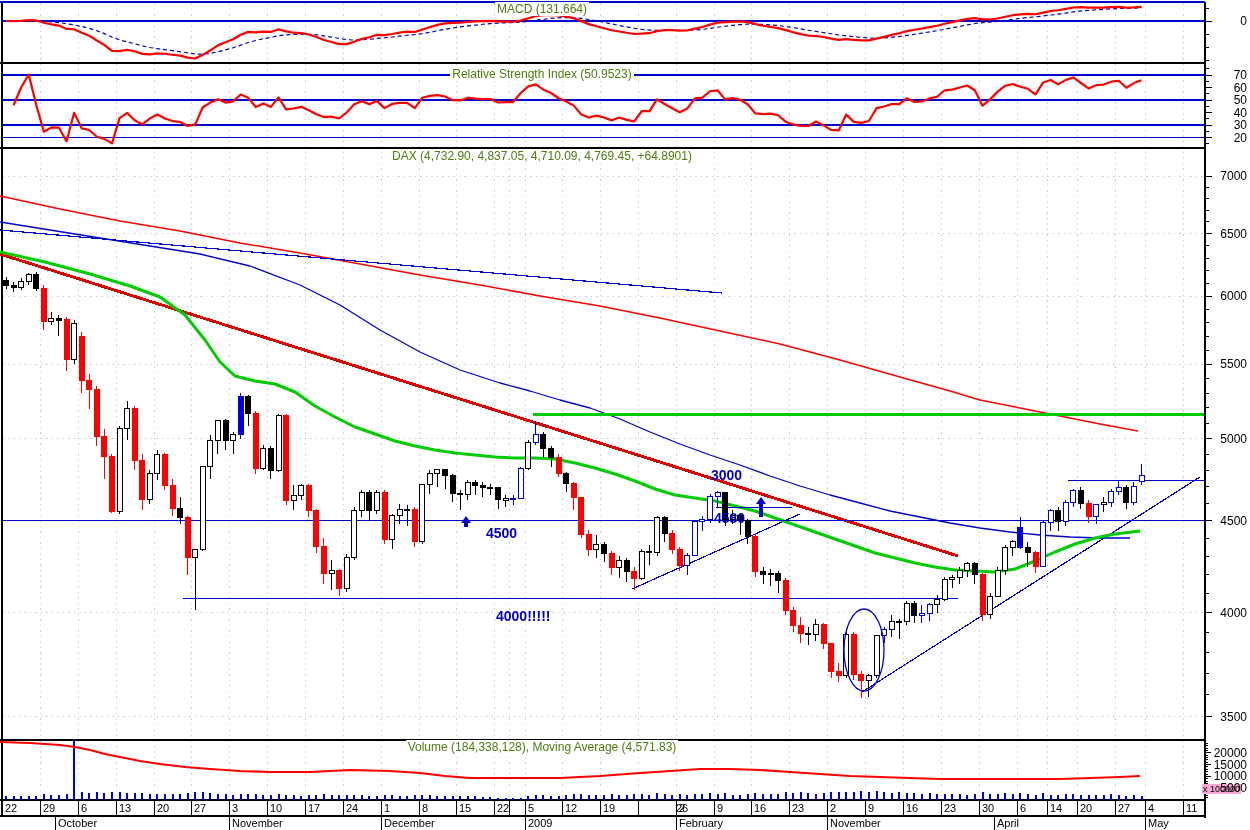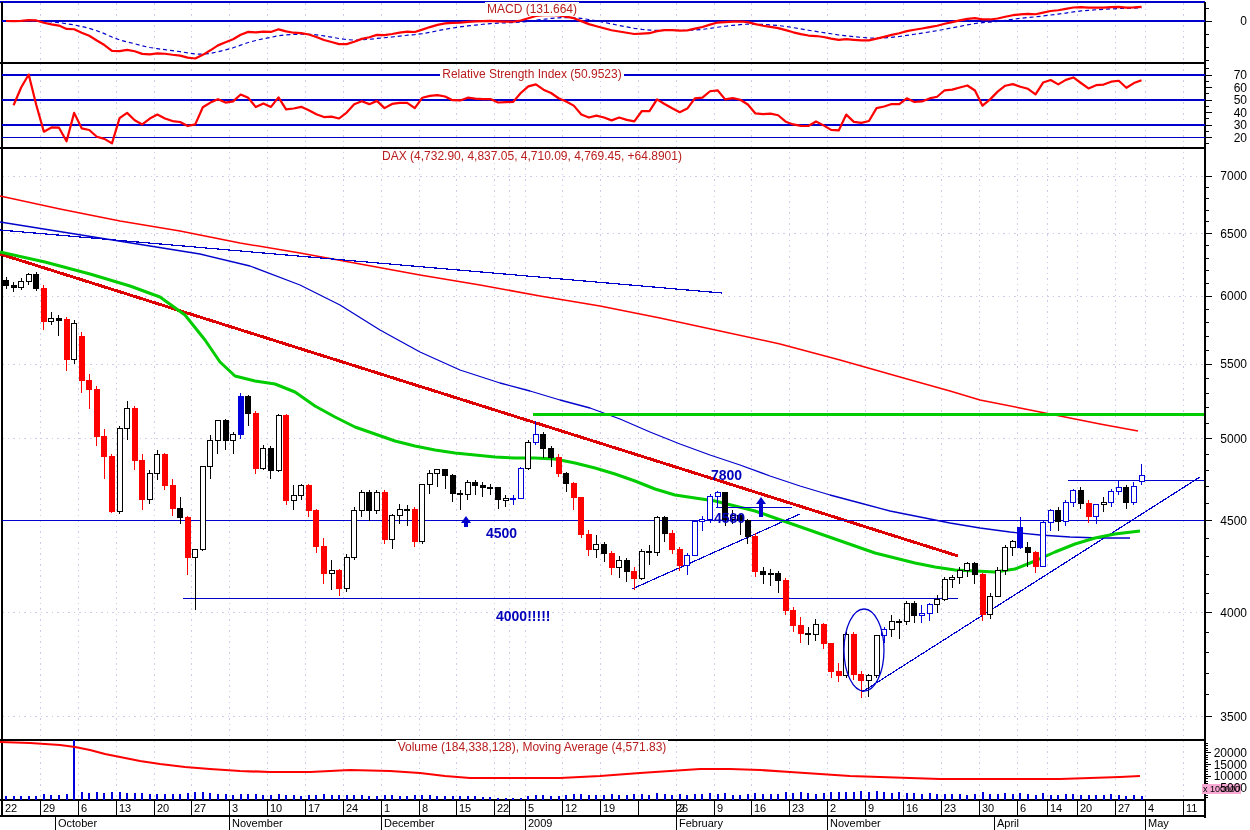--- a/index.html
+++ b/index.html
@@ -1,21 +1,21 @@
 <!DOCTYPE html>
 <html><head>
 <meta charset="utf-8">
 <style>
   html,body{margin:0;padding:0;background:#fff;}
   #stage{position:relative;width:1250px;height:830px;background:#fff;overflow:hidden;
          font-family:"Liberation Sans",sans-serif;}
   #chart-svg{position:absolute;left:0;top:0;}
   .ticklbl{position:absolute;left:1209px;width:38px;text-align:right;color:#000;
            font-size:12px;line-height:12px;white-space:nowrap;}
-  .paneltitle{position:absolute;left:2px;width:1060px;text-align:center;color:#b91c1c;
+  .paneltitle{position:absolute;left:12px;width:1060px;text-align:center;color:#4d7c0f;
               font-size:12px;line-height:13px;background:transparent;}
   .paneltitle span{background:#fff;padding:0 2px;}
   .anno{position:absolute;color:#0000bb;font-weight:bold;font-size:14px;line-height:14px;white-space:nowrap;}
   .datelbl{position:absolute;font-size:11px;line-height:12px;color:#000;white-space:nowrap;}
   .mult{position:absolute;left:1202px;top:784px;font-size:9px;color:#000;background:#f9a8d4;padding:0 1px;}
 </style>
 </head>
 <body>
 
 <div id="stage">
@@ -666,21 +666,21 @@
       <line x1="827" y1="816" x2="827" y2="830" stroke="#000000" stroke-width="1" shape-rendering="crispEdges"></line>
       <line x1="994" y1="816" x2="994" y2="830" stroke="#000000" stroke-width="1" shape-rendering="crispEdges"></line>
       <line x1="1145" y1="816" x2="1145" y2="830" stroke="#000000" stroke-width="1" shape-rendering="crispEdges"></line>
     </svg>
 
   <div class="paneltitle" style="top:3px;"><span>MACD (131.664)</span></div>
   <div class="paneltitle" style="top:68px;"><span>Relative Strength Index (50.9523)</span></div>
   <div class="paneltitle" style="top:150px;"><span>DAX (4,732.90, 4,837.05, 4,710.09, 4,769.45, +64.8901)</span></div>
   <div class="paneltitle" style="top:741px;"><span>Volume (184,338,128), Moving Average (4,571.83)</span></div>
 
-  <div class="anno" style="left:711px;top:468px;">7800</div>
+  <div class="anno" style="left:711px;top:468px;">3000</div>
   <div class="anno" style="left:714px;top:511px;">4580</div>
   <div class="anno" style="left:486px;top:526px;">4500</div>
   <div class="anno" style="left:496px;top:609px;">4000!!!!!</div>
 
   <div class="mult">x 100000</div>
 
   <div id="labels">
       <div class="ticklbl" style="top: 170px;">7000</div>
       <div class="ticklbl" style="top: 227.836px;">6500</div>
       <div class="ticklbl" style="top: 290.303px;">6000</div>

